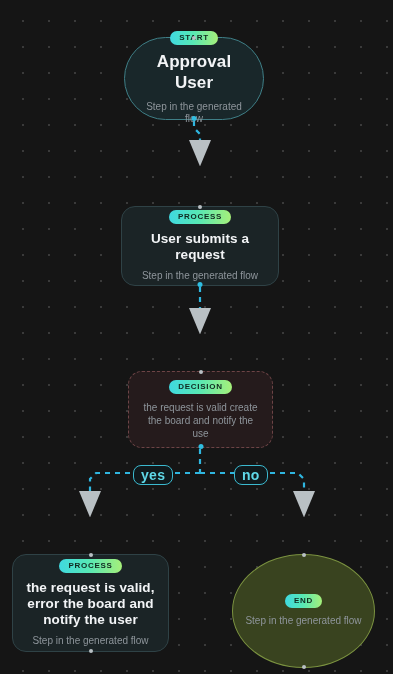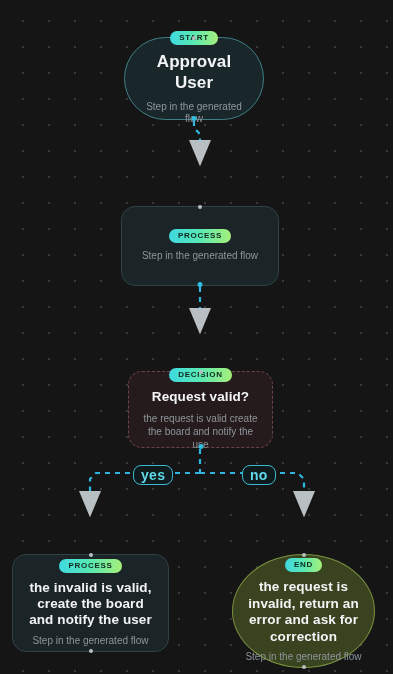--- a/index.html
+++ b/index.html
@@ -157,21 +157,21 @@
     font-weight: bold;
     color: #5fd8e8;
     background: #10191c;
     border: 1px solid #3bb9cf;
     border-radius: 8px;
     padding: 2px 7px;
     line-height: 1;
     letter-spacing: 0.3px;
   }
   #label-yes { left: 133px; top: 465px; }
-  #label-no  { left: 242px; top: 465px; }
+  #label-no  { left: 234px; top: 465px; }
 </style>
 </head>
 <body>
 
 <div id="canvas">
 
   <svg id="edges" viewBox="0 0 393 674" width="393" height="674">
     <defs>
       <marker id="arrow" viewBox="0 0 12 10" refX="10" refY="5" markerWidth="12" markerHeight="10" orient="auto-start-reverse">
         <path d="M0,0 L12,5 L0,10 Z" fill="#b9c0c4"></path>
@@ -196,41 +196,40 @@
     <span class="handle top"></span>
     <div class="badge">START</div>
     <div class="node-title">Approval User</div>
     <div class="node-sub">Step in the generated flow</div>
     <span class="handle bottom cyan"></span>
   </div>
 
   <div id="node-process1" class="node">
     <span class="handle top"></span>
     <div class="badge">PROCESS</div>
+    <div class="node-title">User submits a request</div>
     <div class="node-sub">Step in the generated flow</div>
     <span class="handle bottom cyan"></span>
   </div>
 
   <div id="node-decision" class="node">
     <span class="handle top"></span>
     <div class="badge">DECISION</div>
-    <div class="node-title">Request valid?</div>
     <div class="node-sub">the request is valid create the board and notify the use</div>
     <span class="handle bottom cyan"></span>
   </div>
 
   <div id="node-process2" class="node">
     <span class="handle top"></span>
     <div class="badge">PROCESS</div>
-    <div class="node-title">the invalid is valid, create the board and notify the user</div>
+    <div class="node-title">the request is valid, error the board and notify the user</div>
     <div class="node-sub">Step in the generated flow</div>
     <span class="handle bottom"></span>
   </div>
 
   <div id="node-end" class="node">
     <span class="handle top"></span>
     <div class="badge">END</div>
-    <div class="node-title">the request is invalid, return an error and ask for correction</div>
     <div class="node-sub">Step in the generated flow</div>
     <span class="handle bottom"></span>
   </div>
 
 </div>
 
 </body></html>

